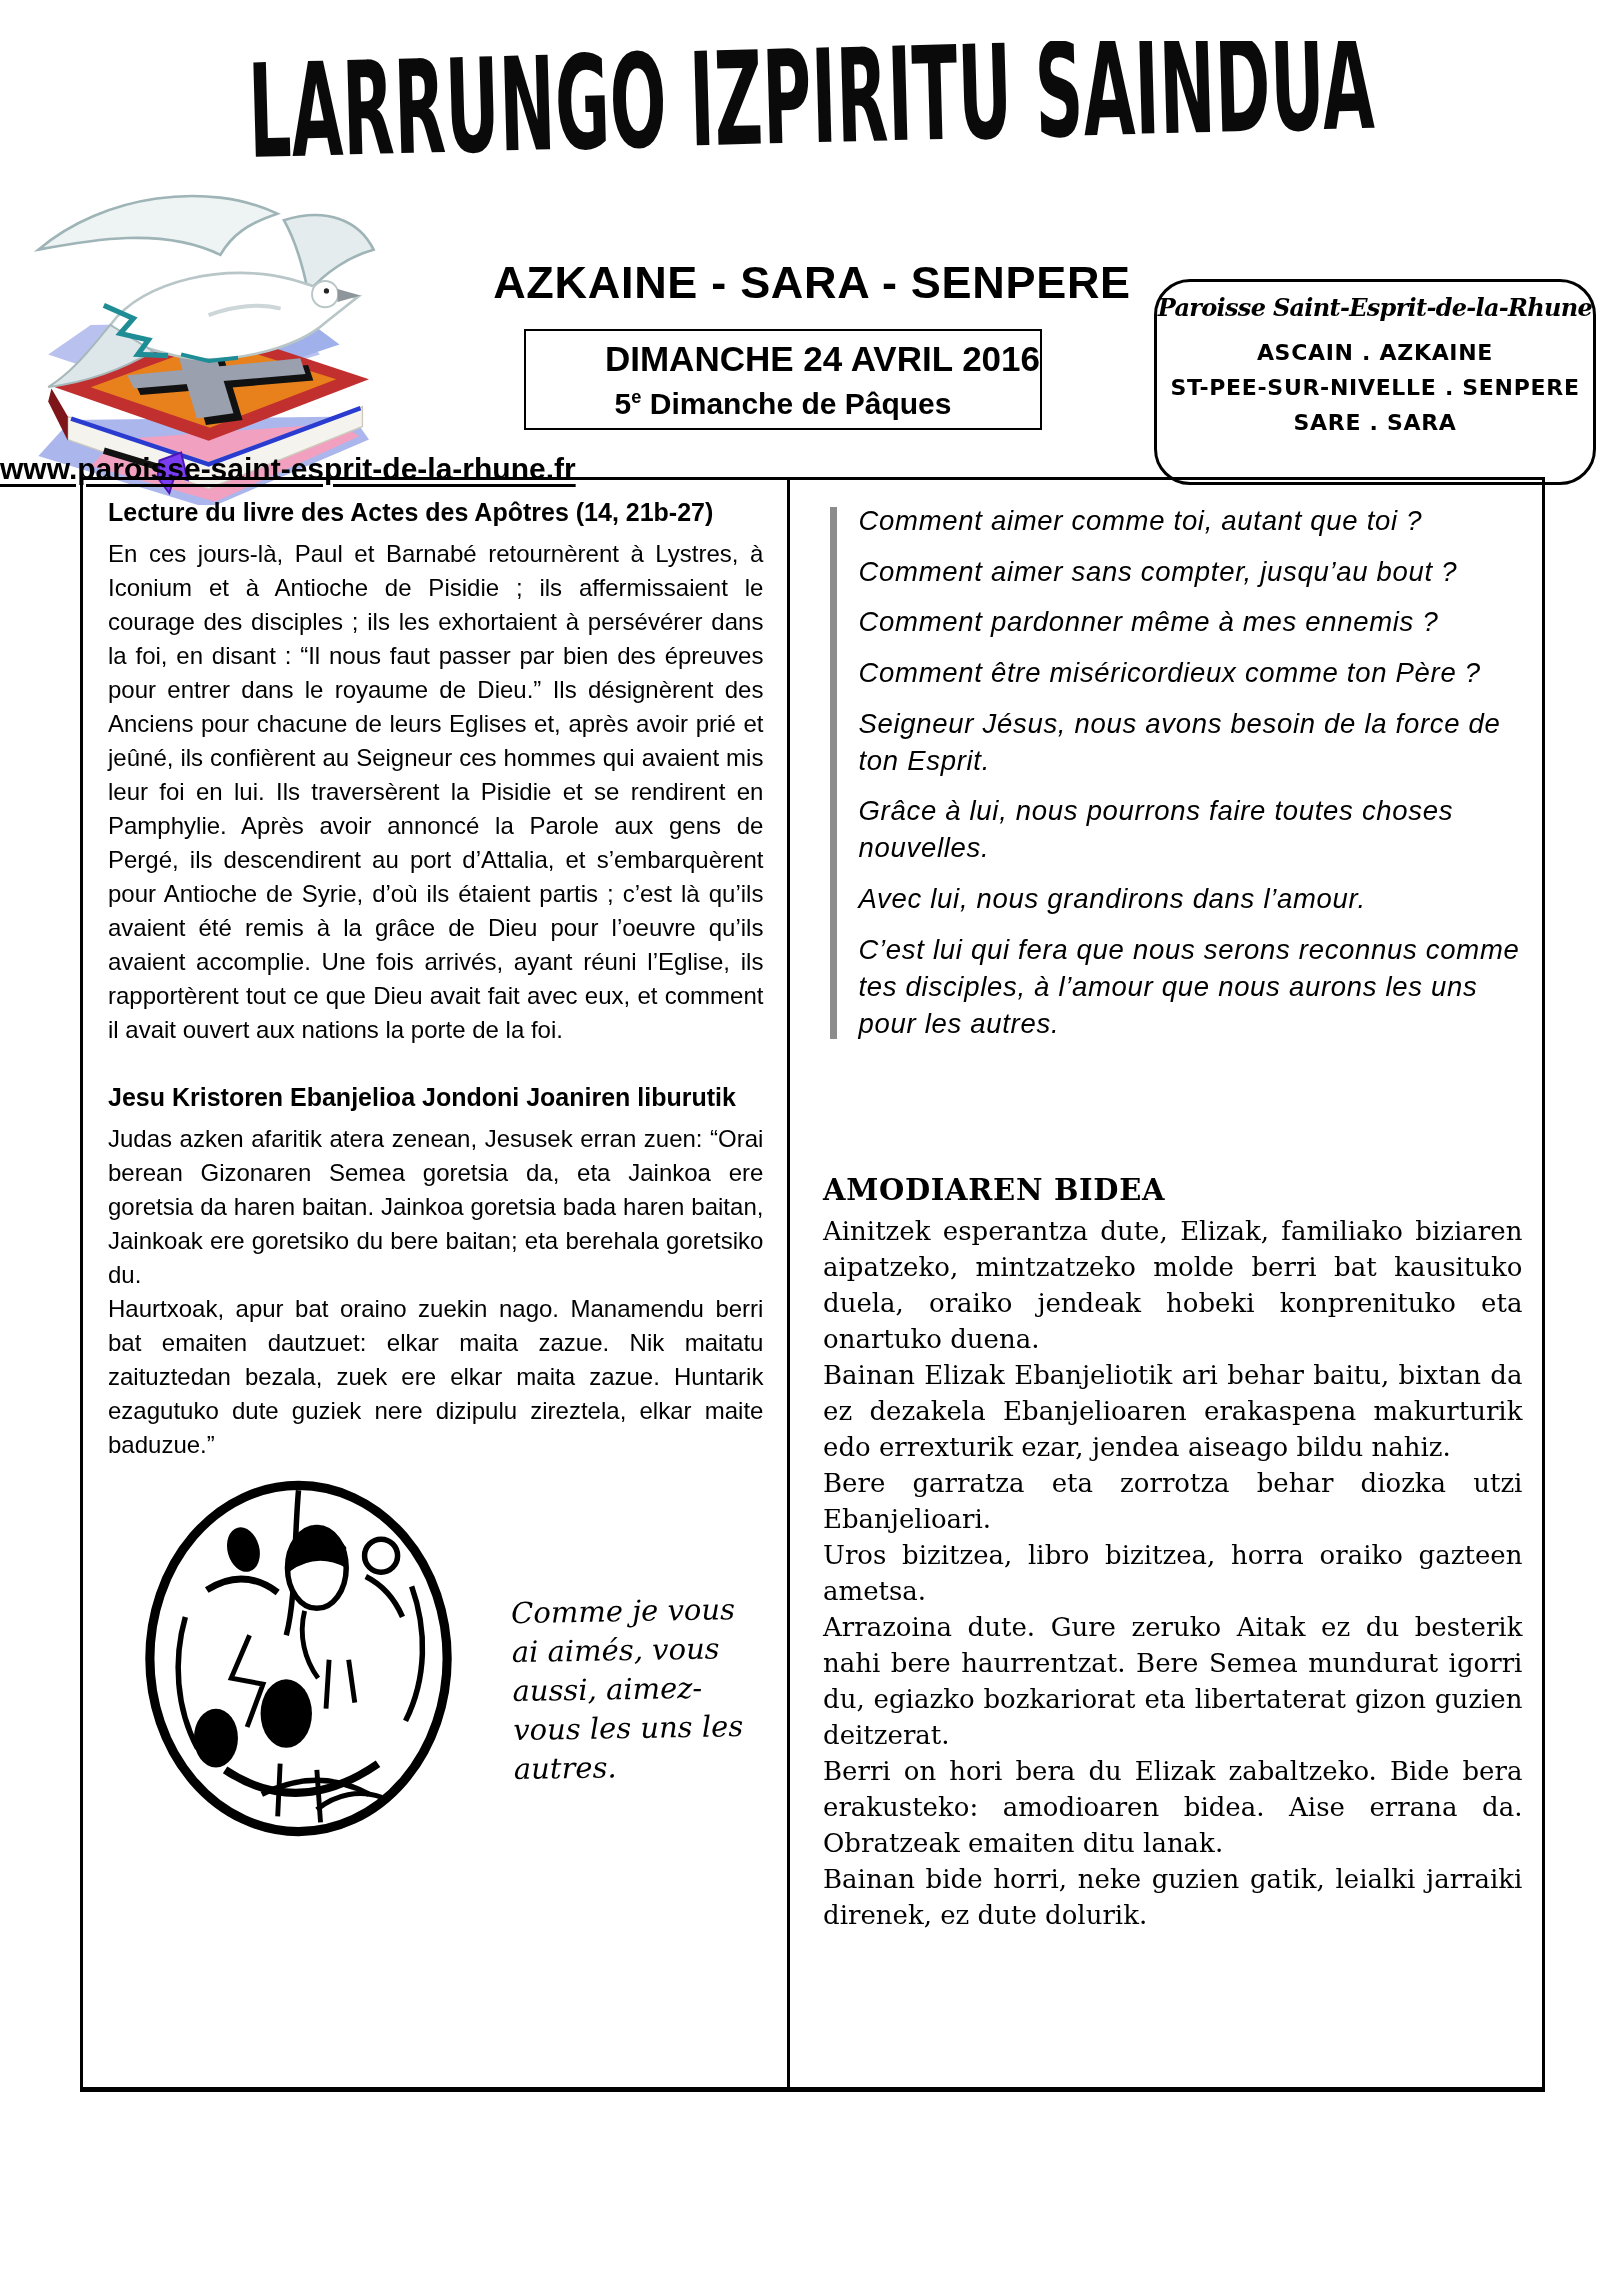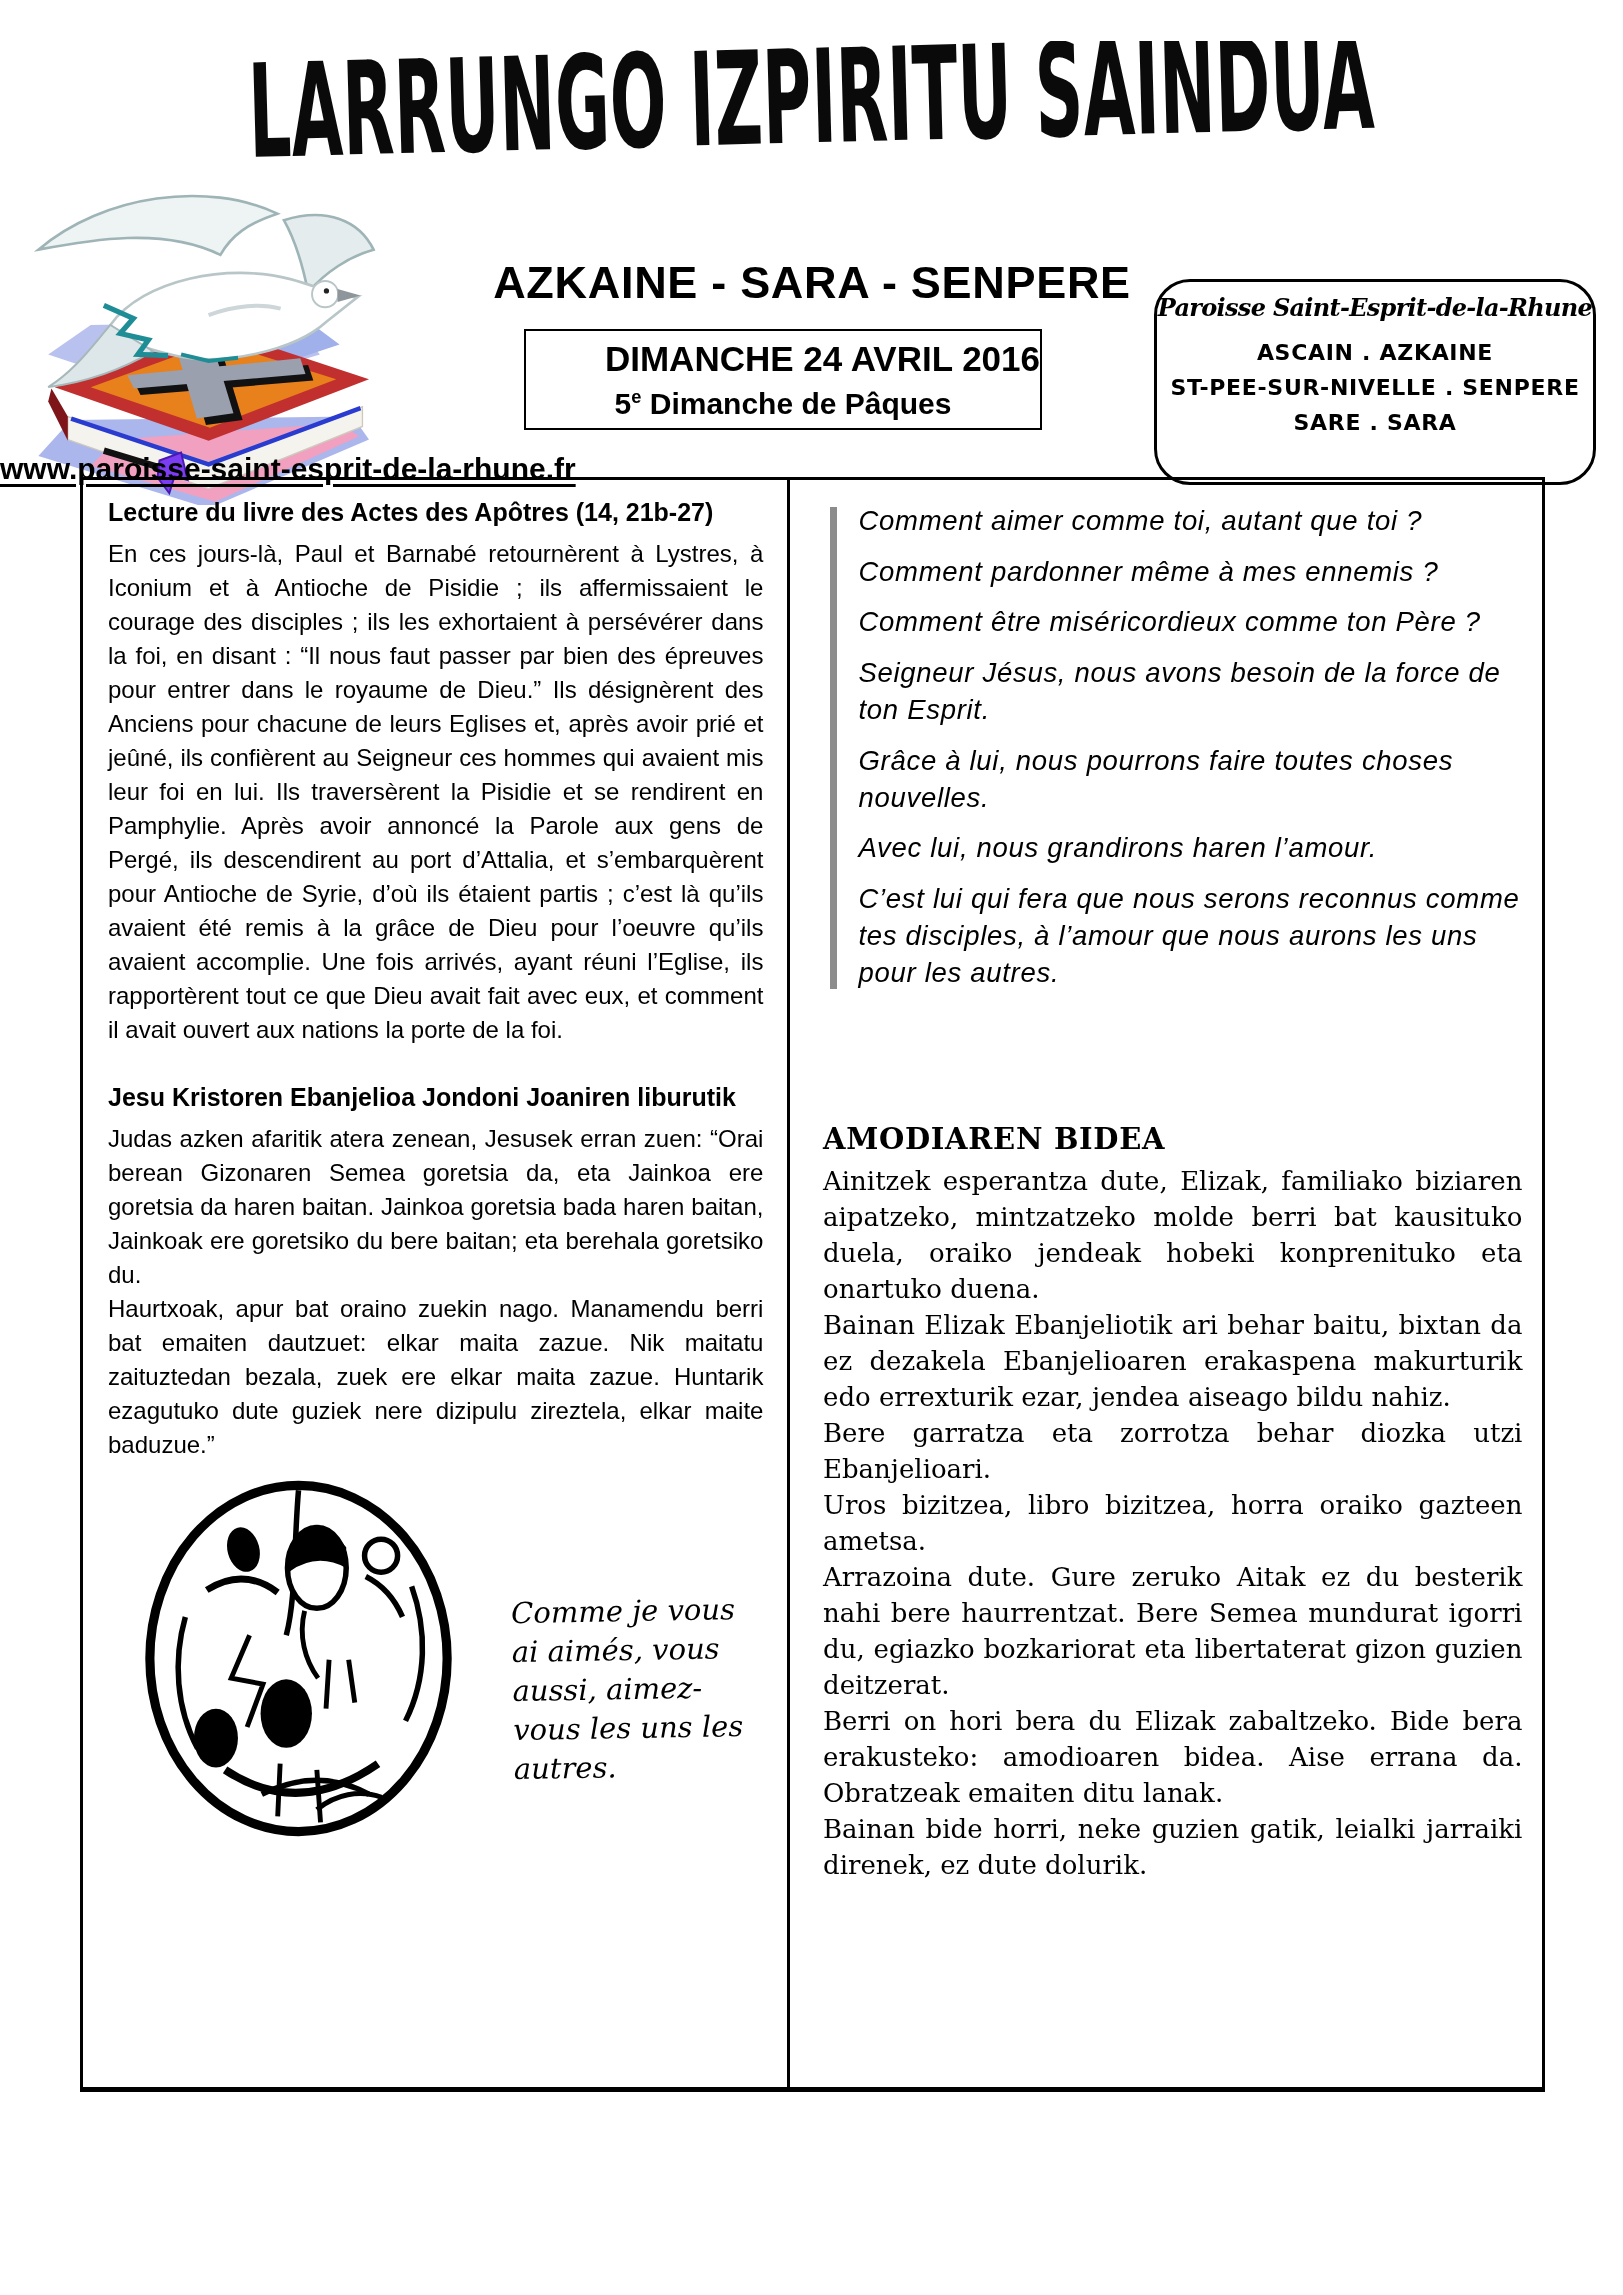--- a/index.html
+++ b/index.html
@@ -179,25 +179,26 @@
           <path d="M240,472 L236,558 M300,482 L306,568" fill="none" stroke="#000" stroke-width="8"></path>
         </svg>
         <div class="figure-caption">Comme je vous ai aimés, vous aussi, aimez-vous les uns les autres.</div>
       </div>
     </div>
 
     <div class="cell-right">
       <div class="prayer">
         <div class="prayer-bar"></div>
         <p>Comment aimer comme toi, autant que toi ?</p>
+        <p>Comment aimer sans compter, jusqu’au bout ?</p>
         <p>Comment pardonner même à mes ennemis ?</p>
         <p>Comment être miséricordieux comme ton Père ?</p>
         <p>Seigneur Jésus, nous avons besoin de la force de ton Esprit.</p>
         <p>Grâce à lui, nous pourrons faire toutes choses nouvelles.</p>
-        <p>Avec lui, nous grandirons haren l’amour.</p>
+        <p>Avec lui, nous grandirons dans l’amour.</p>
         <p>C’est lui qui fera que nous serons reconnus comme tes disciples, à l’amour que nous aurons les uns pour les autres.</p>
       </div>
 
       <div class="article">
         <h2 class="article-title">AMODIAREN BIDEA</h2>
         <p>Ainitzek esperantza dute, Elizak, familiako biziaren aipatzeko, mintzatzeko molde berri bat kausituko duela, oraiko jendeak hobeki konprenituko eta onartuko duena.</p>
         <p>Bainan Elizak Ebanjeliotik ari behar baitu, bixtan da ez dezakela Ebanjelioaren erakaspena makurturik edo errexturik ezar, jendea aiseago bildu nahiz.</p>
         <p>Bere garratza eta zorrotza behar diozka utzi Ebanjelioari.</p>
         <p>Uros bizitzea, libro bizitzea, horra oraiko gazteen ametsa.</p>
         <p>Arrazoina dute. Gure zeruko Aitak ez du besterik nahi bere haurrentzat. Bere Semea mundurat igorri du, egiazko bozkariorat eta libertaterat gizon guzien deitzerat.</p>

